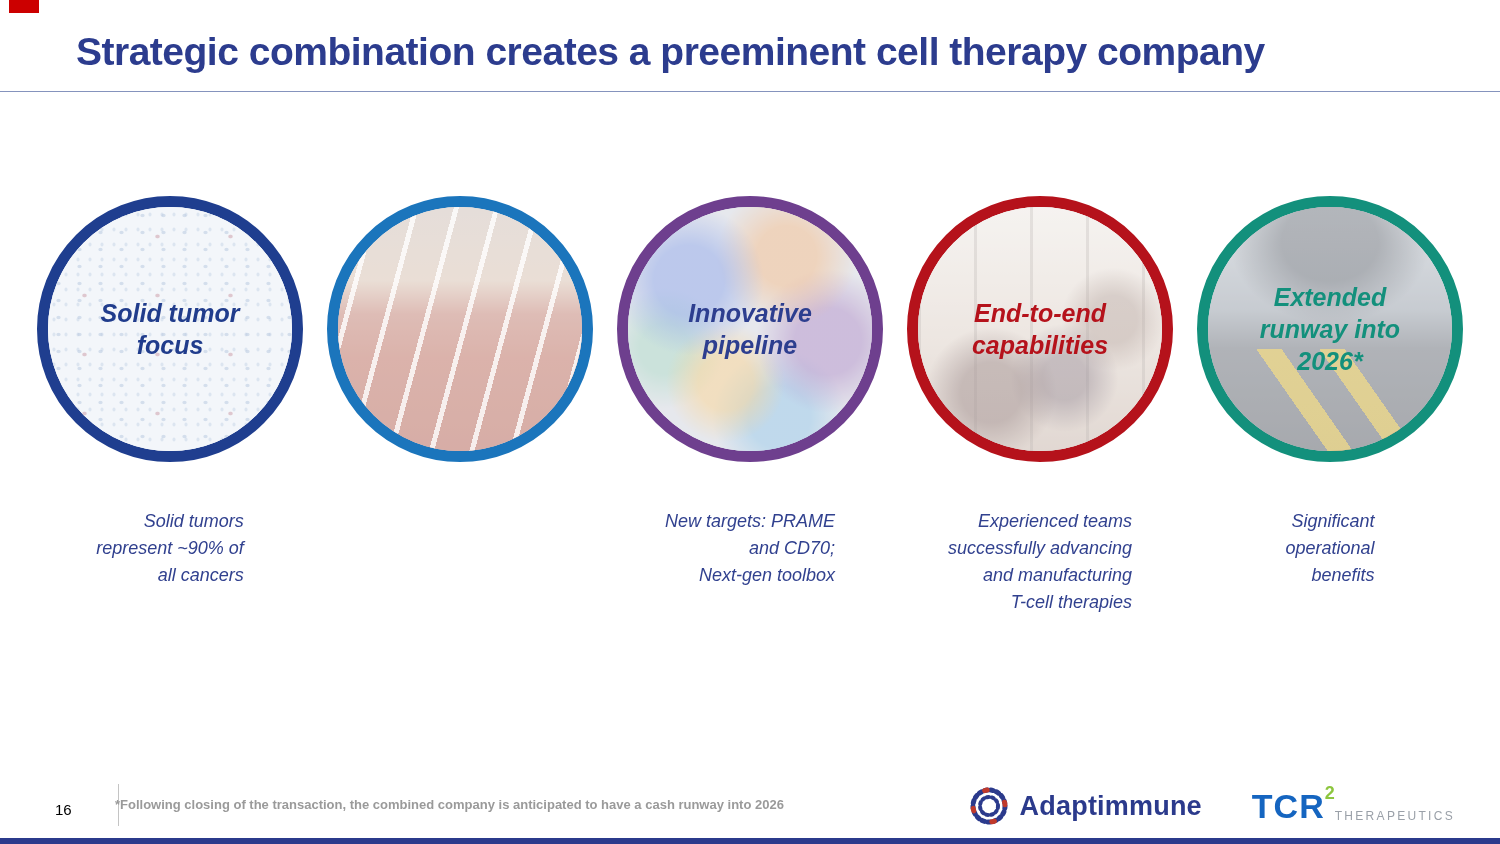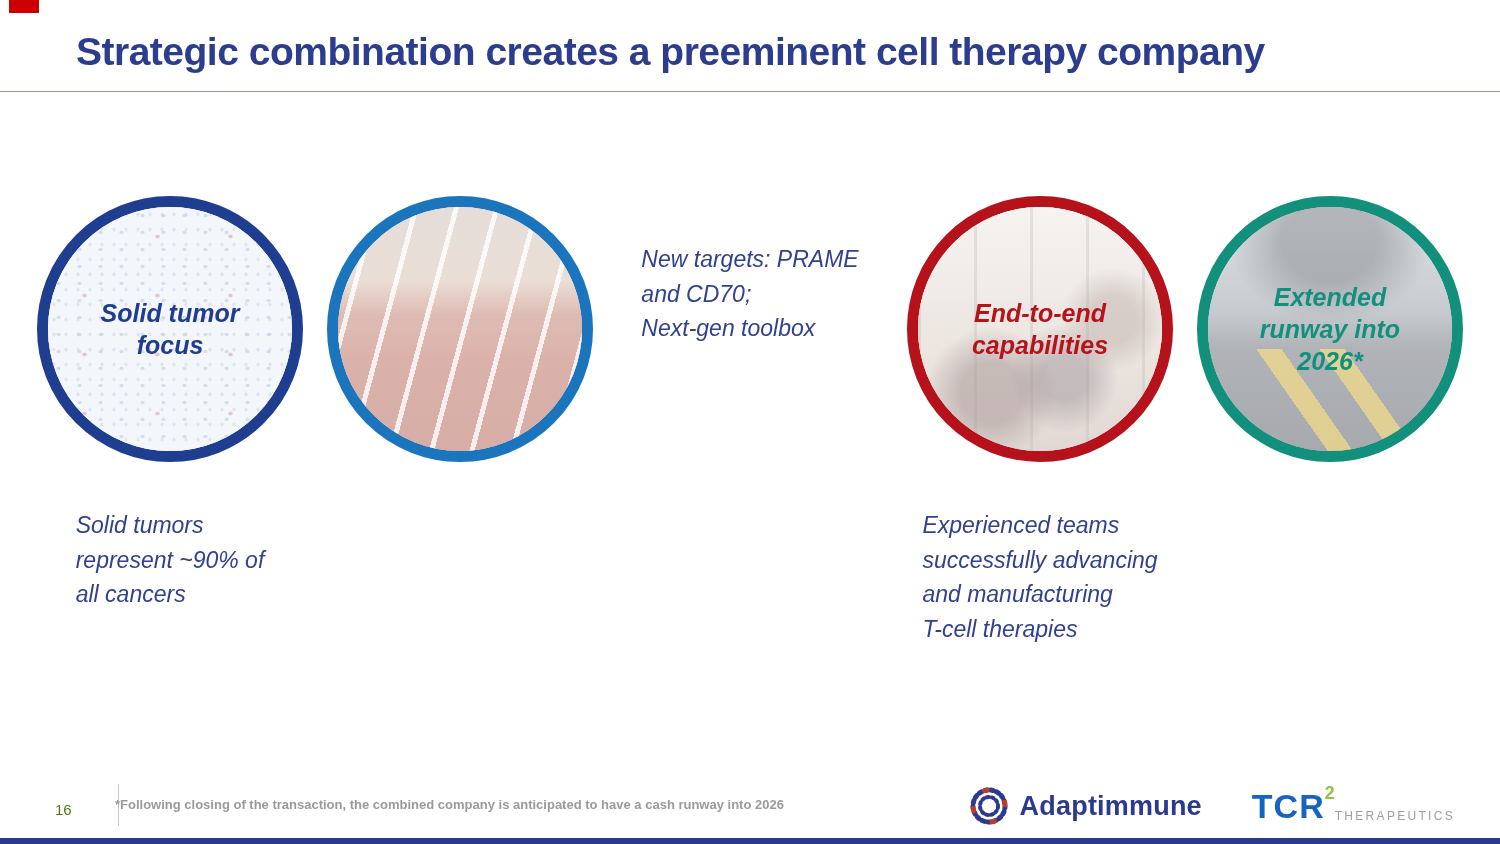--- a/index.html
+++ b/index.html
@@ -12,21 +12,21 @@
   .title-rule{position:absolute;top:91px;left:0;width:100%;height:1px;background:#8593bd;}
 
   
   .pillars{position:absolute;top:196px;left:26px;right:26px;display:flex;justify-content:space-between;font-style:italic;}
   .pillar{width:288px;display:flex;flex-direction:column;align-items:center;}
   .circle{position:relative;width:266px;height:266px;border-radius:50%;border:11px solid #333;overflow:hidden;background:#fff;flex:0 0 auto;}
   .bg{position:absolute;inset:0;}
   .circle::after{content:"";position:absolute;inset:0;background:rgba(255,255,255,0.45);}
   .circle-heading{position:absolute;inset:0;z-index:2;display:flex;align-items:center;justify-content:center;
     text-align:center;font-size:25px;font-weight:700;line-height:1.28;white-space:pre-line;padding:0 14px;}
-  .pillar-desc{margin-top:46px;font-size:23px;line-height:1.5;color:#31418f;text-align:left;white-space:pre-line;}
+  .pillar-desc{margin-top:46px;font-size:18px;line-height:1.5;color:#31418f;text-align:right;white-space:pre-line;}
 
   
   .bg-microscopy{
     background-color:#e9eff6;
     background-image:
       radial-gradient(rgba(130,160,200,.55) 1.5px, transparent 2.6px),
       radial-gradient(rgba(130,160,200,.4) 1px, transparent 2px),
       radial-gradient(rgba(160,70,90,.5) 1.6px, transparent 2.8px);
     background-size:21px 17px,12px 15px,73px 59px;
   }
@@ -54,21 +54,21 @@
       linear-gradient(to bottom,#eee9e4 0%,#ded2c9 55%,#c9b8ae 100%);
   }
   .bg-runway{
     background:
       linear-gradient(55deg, transparent 0 38%, rgba(230,190,40,.75) 38% 46%, transparent 46% 58%, rgba(230,190,40,.75) 58% 66%, transparent 66%) no-repeat left bottom/100% 42%,
       radial-gradient(ellipse at 50% 26%, rgba(40,45,55,.5) 0 28%, transparent 58%) no-repeat left top/100% 55%,
       linear-gradient(to bottom,#c3c9d1 0%,#9aa2ac 42%,#70757e 58%,#5f636b 100%);
   }
 
   
-  .footer-pageno{position:absolute;left:55px;bottom:26px;font-size:15px;color:#4d7c0f;}
+  .footer-pageno{position:absolute;left:55px;bottom:26px;font-size:15px;color:#000000;}
   .footer-divider{position:absolute;left:118px;bottom:18px;height:42px;width:1px;background:#c4c4c4;}
   .footnote{position:absolute;left:115px;bottom:32px;font-size:13px;font-weight:600;color:#9a9a9a;}
   .logos{position:absolute;right:45px;bottom:16px;display:flex;align-items:center;gap:50px;}
   .adapt{display:flex;align-items:center;gap:9px;}
   .adapt-text{font-size:27px;font-weight:600;color:#2b3a8c;letter-spacing:.2px;}
   .tcr{display:flex;flex-direction:row;align-items:flex-start;}
   .tcr-row{display:flex;align-items:flex-start;}
   .tcr-word{font-size:34px;font-weight:800;color:#1565c0;letter-spacing:1px;line-height:1;}
   .tcr-sup{font-size:18px;font-weight:700;color:#8dc63f;line-height:1;margin-top:-5px;}
   .tcr-sub{font-size:12px;color:#9aa0a8;letter-spacing:2.3px;margin-top:3px;align-self:flex-end;}
@@ -96,20 +96,25 @@
 all cancers</p>
   </section>
 
   <section class="pillar">
     <div class="circle" style="border-color: rgb(27, 117, 188);">
       <div class="bg bg-track"></div>
     </div>
   </section>
 
   <section class="pillar">
+    <div class="circle" style="border-color: rgb(110, 63, 142);">
+      <div class="bg bg-cells"></div>
+      <div class="circle-heading" style="color: rgb(45, 62, 143);">Innovative
+pipeline</div>
+    </div>
     <p class="pillar-desc">New targets: PRAME
 and CD70;
 Next-gen toolbox</p>
   </section>
 
   <section class="pillar">
     <div class="circle" style="border-color: rgb(181, 18, 27);">
       <div class="bg bg-meeting"></div>
       <div class="circle-heading" style="color: rgb(181, 18, 27);">End-to-end
 capabilities</div>
@@ -120,20 +125,23 @@
 T-cell therapies</p>
   </section>
 
   <section class="pillar">
     <div class="circle" style="border-color: rgb(19, 144, 124);">
       <div class="bg bg-runway"></div>
       <div class="circle-heading" style="color: rgb(19, 144, 124);">Extended
 runway into
 2026*</div>
     </div>
+    <p class="pillar-desc">Significant
+operational
+benefits</p>
   </section>
 
 </main>
 
 <footer>
   <span class="footer-pageno">16</span>
   <span class="footer-divider"></span>
   <span class="footnote">*Following closing of the transaction, the combined company is anticipated to have a cash runway into 2026</span>
 
   <div class="logos">

